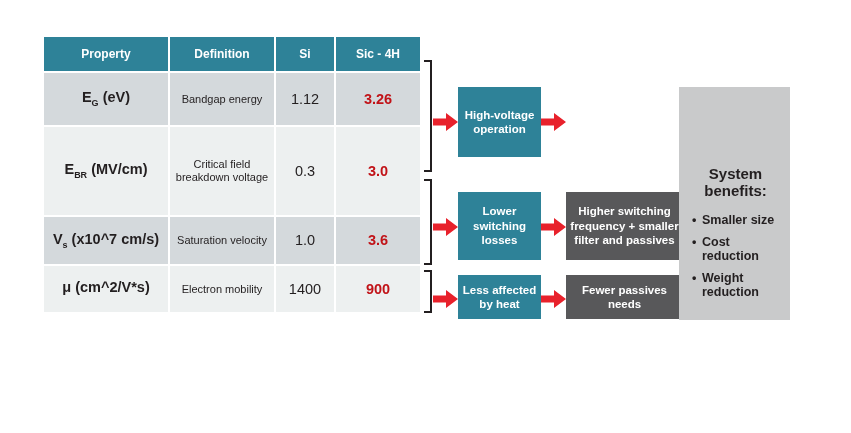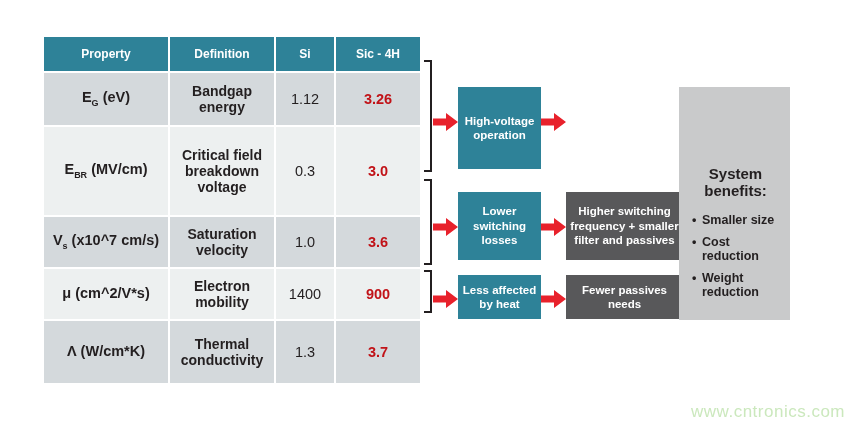--- a/index.html
+++ b/index.html
@@ -23,21 +23,21 @@
     vertical-align:middle; padding:0 2px; height:34px;
   }
   table.props td{
     text-align:center; vertical-align:middle; padding:9px 3px; line-height:1.15;
   }
   tr.gray  td{background:var(--row-gray);}
   tr.light td{background:var(--row-light);}
   tr.r1{height:52px;} tr.r2{height:88px;} tr.r3{height:47px;} tr.r4{height:46px;} tr.r5{height:62px;}
   td.prop{font-weight:bold; font-size:14.5px;}
   td.prop sub{font-size:9px;}
-  td.def{font-weight:bold; font-size:14px;}
+  td.def{font-weight:normal; font-size:11px;}
   td.si{font-size:14.5px;margin-top:8px;}
   td.sic{font-weight:bold; font-size:14.5px; color:var(--value-red);}
 
   
   .bracket{
     position:absolute; width:8px; box-sizing:border-box;
     border:2px solid var(--text-dark); border-left:none; background:transparent;
   }
   .b1{left:424px; top:60px;  height:112px;}
   .b2{left:424px; top:179px; height:86px;}
@@ -50,21 +50,21 @@
   .a3l{left:433px; top:290px;} .a3r{left:541px; top:290px;}
 
   
   .cause,.effect{
     position:absolute; box-sizing:border-box; color:#fff; font-weight:bold;
     font-size:11.5px; line-height:1.25; text-align:center;
     display:flex; align-items:center; justify-content:center; padding:2px 4px;
   }
   .cause{left:458px; width:83px; background:var(--teal);}
   .effect{left:566px; width:117px; background:var(--dark-box);}
-  .f1{top:87px; height:82px;}
+  .f1{top:87px; height:70px;}
   .f2{top:192px; height:68px;}
   .f3{top:275px; height:44px;}
 
   
   .panel{
     position:absolute; left:679px; top:87px; width:111px; height:233px;
     background:var(--panel-gray); box-sizing:border-box; padding:78px 5px 0 7px;
   }
   .panel-title{text-align:center; font-weight:bold; font-size:15px; line-height:1.15; margin:0 0 13px 0;}
   .panel ul{list-style:none; margin:0; padding:0 0 0 6px;}
@@ -116,26 +116,20 @@
       <td class="def">Saturation velocity</td>
       <td class="si">1.0</td>
       <td class="sic">3.6</td>
     </tr>
     <tr class="light r4">
       <td class="prop"><span>μ</span><sub></sub><span> (cm^2/V*s)</span></td>
       <td class="def">Electron mobility</td>
       <td class="si">1400</td>
       <td class="sic">900</td>
     </tr>
-    <tr class="gray r5">
-      <td class="prop"><span>Λ</span><sub></sub><span> (W/cm*K)</span></td>
-      <td class="def">Thermal conductivity</td>
-      <td class="si">1.3</td>
-      <td class="sic">3.7</td>
-    </tr>
   </tbody>
     </table>
 
   <div class="bracket b1"></div>
   <div class="bracket b2"></div>
   <div class="bracket b3"></div>
 
   <svg class="arrow a1l" viewBox="0 0 25 18">
       <polygon points="0,5.5 13,5.5 13,0 25,9 13,18 13,12.5 0,12.5" fill="currentColor"></polygon>
     </svg>
@@ -164,15 +158,14 @@
 
   <div class="panel">
     <div class="panel-title">System benefits:</div>
     <ul>
       <li><span class="bullet">•</span><span>Smaller size</span></li>
       <li><span class="bullet">•</span><span>Cost reduction</span></li>
       <li><span class="bullet">•</span><span>Weight reduction</span></li>
     </ul>
   </div>
 
-  <div class="watermark">www.cntronics.com</div>
 
 </div>
 
 </body></html>

